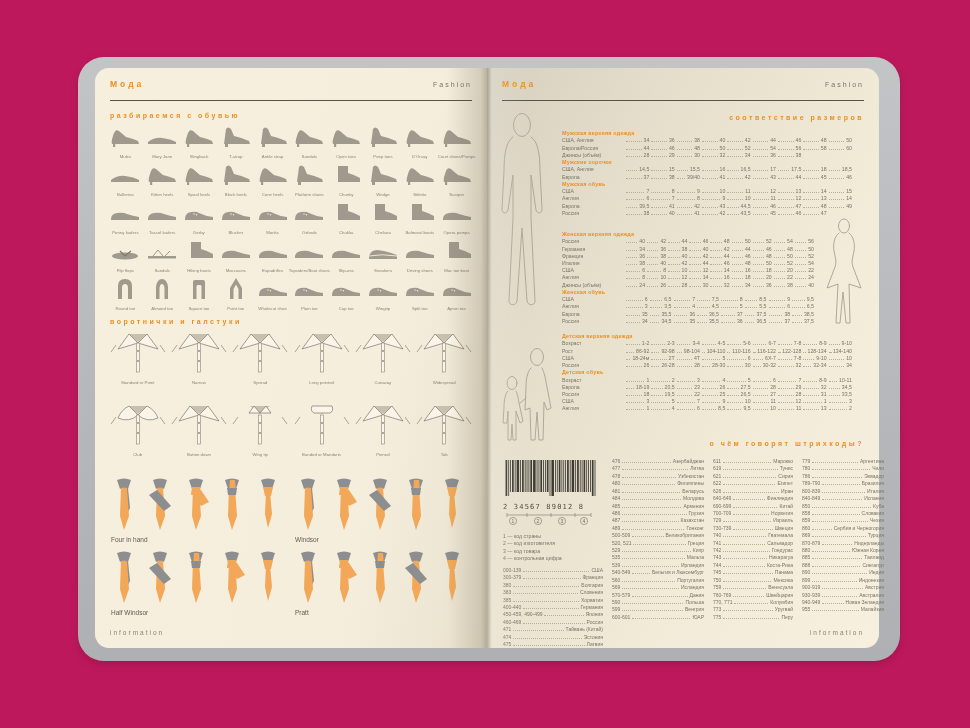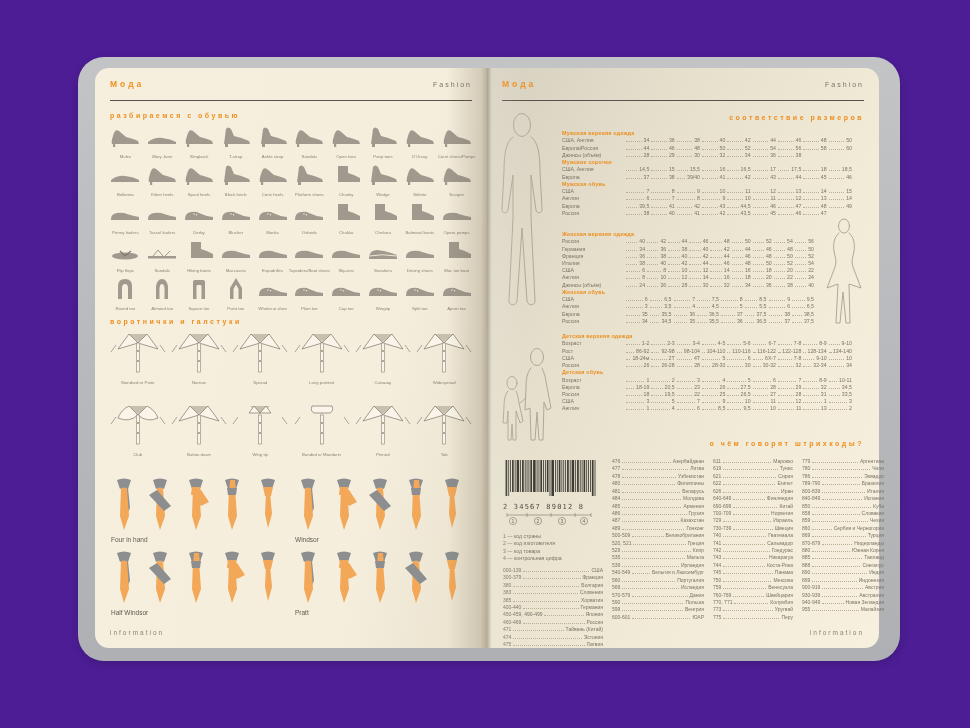--- a/index.html
+++ b/index.html
@@ -1,16 +1,16 @@
 <!DOCTYPE html>
 <html><head>
 <meta charset="utf-8">
 <style>
   html,body{margin:0;padding:0;background:#ffffff;}
-  #stage{position:relative;width:970px;height:728px;background:#4c1d95;overflow:hidden;
+  #stage{position:relative;width:970px;height:728px;background:#be185d;overflow:hidden;
          font-family:"Liberation Sans",sans-serif;color:#6e695d;text-decoration:underline;}
   .cover{position:absolute;left:78px;top:57px;width:822px;height:604px;border-radius:26px;
          background:linear-gradient(180deg,#c2c4c6 0%,#b6b8bb 55%,#aeb0b3 100%);
          box-shadow:0 3px 8px rgba(0,0,0,0.15);}
   .page{position:absolute;top:68px;width:392px;height:580px;}
   .page-left{left:95px;border-radius:14px 0 0 14px;
     background:linear-gradient(100deg,#f6efde 0%,#f5eedd 70%,#e9e1cd 100%);}
   .page-right{left:487px;border-radius:0 14px 14px 0;
     background:linear-gradient(115deg,#d6d0c0 0%,#e6dfcc 30%,#f2ebd8 65%,#f7f0df 100%);}
   .spine{position:absolute;left:447px;top:68px;width:80px;height:580px;pointer-events:none;

